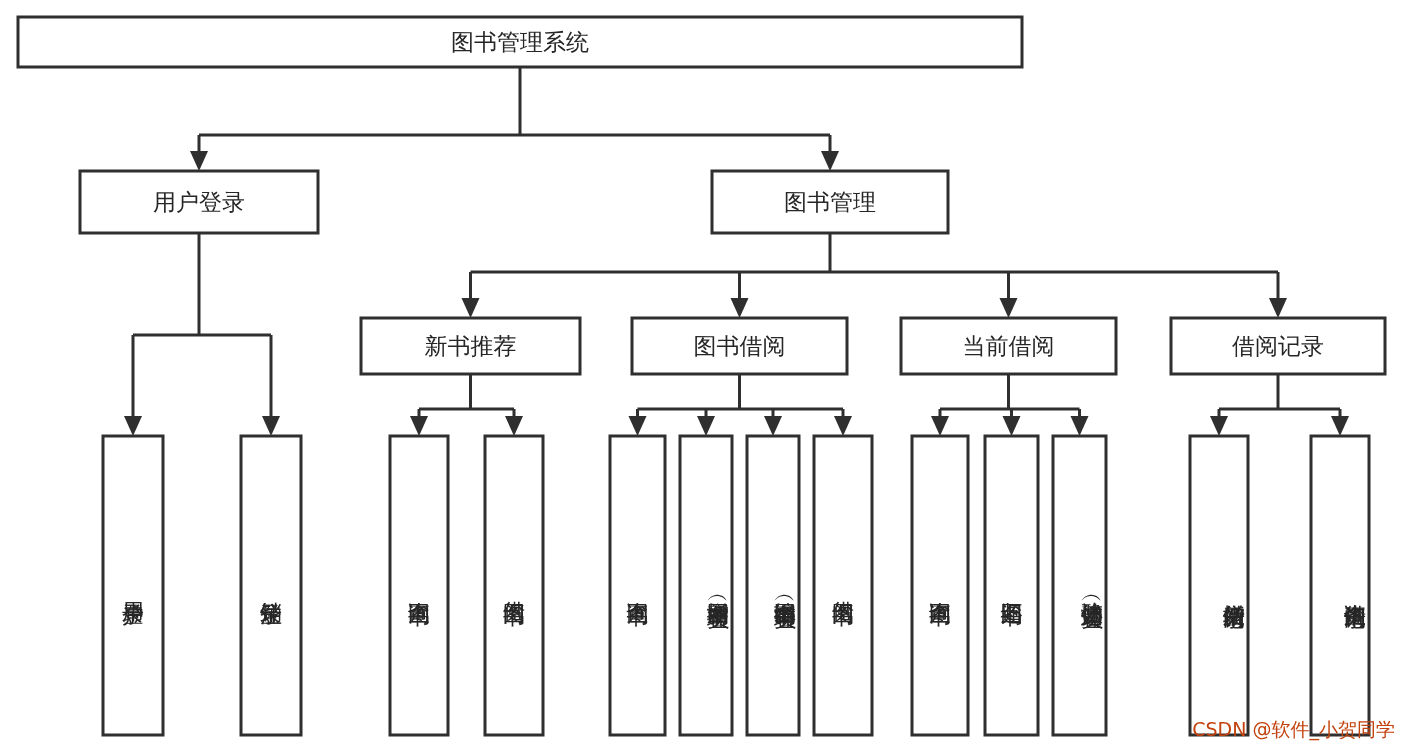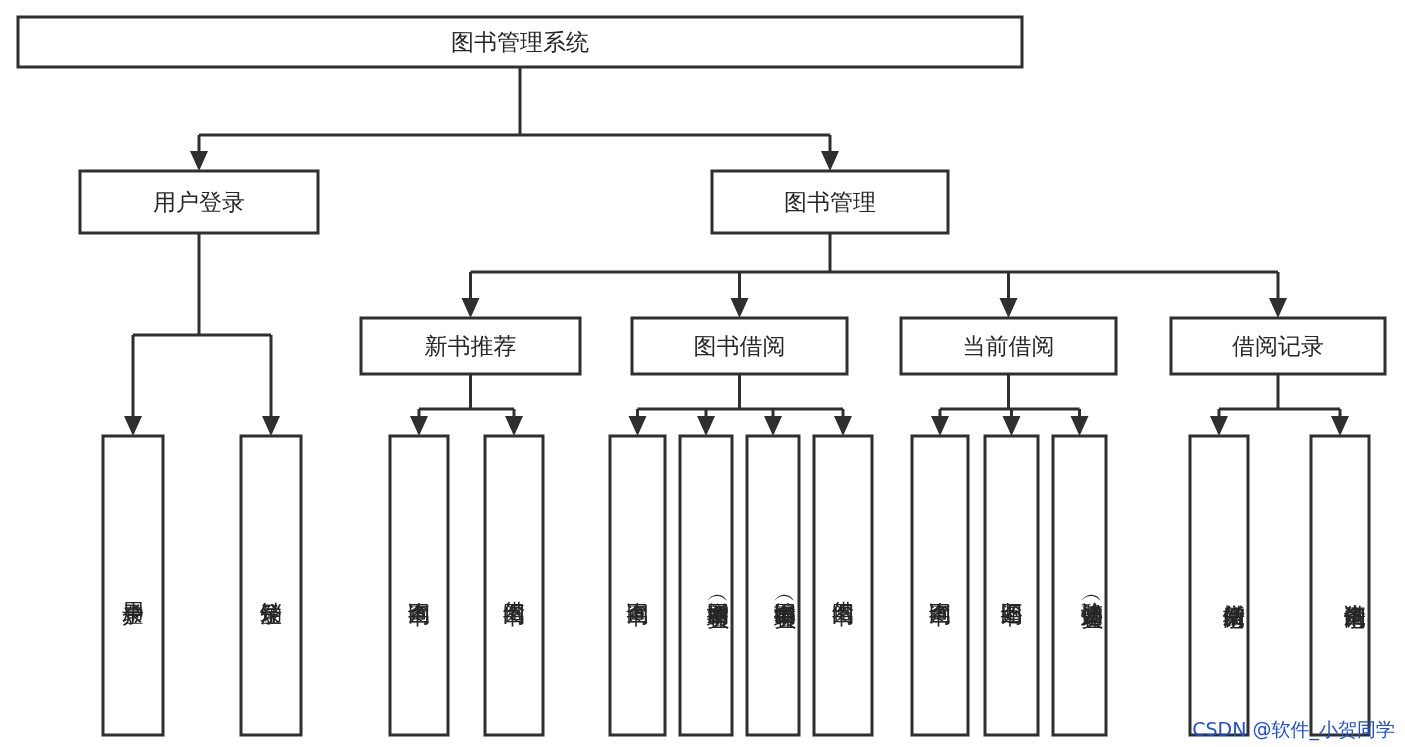--- a/index.html
+++ b/index.html
@@ -65,21 +65,21 @@
   .arrow-head {
     fill: #2f2f2f;
     stroke: none;
   }
   .watermark {
     position: absolute;
     right: 10px;
     bottom: 4px;
     font-family: "DejaVu Sans", "Liberation Sans", sans-serif;
     font-size: 19px;
-    color: #1d4ed8;
+    color: #c2410c;
     white-space: nowrap;
     user-select: none;
   }
 </style>
 </head>
 <body>
 
 <div id="diagram-root">
   <svg id="diagram-svg" width="1405" height="747" viewBox="0 0 1405 747" xmlns="http://www.w3.org/2000/svg">
     <g id="connectors-layer">

